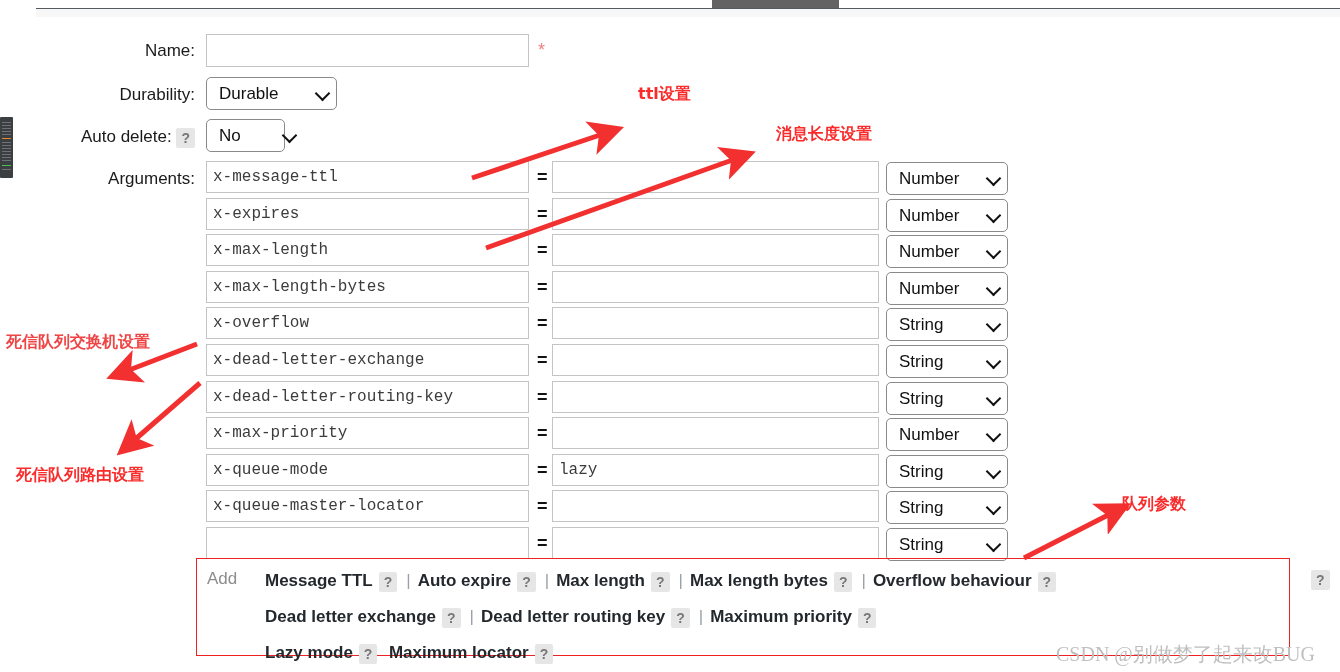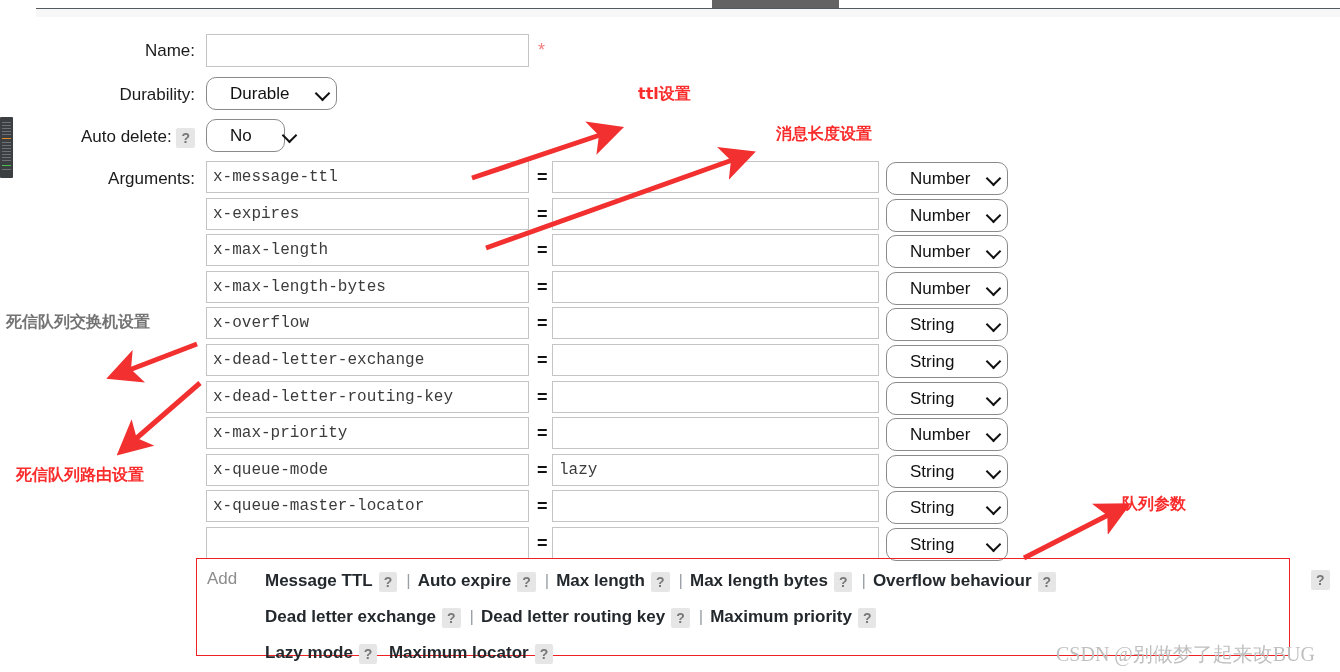--- a/index.html
+++ b/index.html
@@ -88,26 +88,26 @@
     font-size: 16px;
     color: #3c3c3c;
     padding: 0 6px;
     outline: none;
     border-radius: 0;
   }
   .sel {
     position: absolute;
     box-sizing: border-box;
     border: 1px solid #8a8a8a;
-    border-radius: 10px;
+    border-radius: 5px;
     background: #ffffff;
     font-family: "Liberation Sans", sans-serif;
     font-size: 17px;
     color: #111111;
-    padding: 0 26px 0 23px;
+    padding: 0 26px 0 12px;
     appearance: none;
     -webkit-appearance: none;
     outline: none;
   }
   .sel-wrap { position: absolute; }
   .sel-caret {
     position: absolute;
     right: 9px; top: 50%;
     width: 9px; height: 9px;
     margin-top: -6px;
@@ -347,18 +347,18 @@
   <line x1="197" y1="344" x2="124" y2="372" stroke="#f23030" stroke-width="5" marker-end="url(#ah)"></line>
 
   <line x1="200" y1="383" x2="131" y2="443" stroke="#f23030" stroke-width="5" marker-end="url(#ah)"></line>
 
   <line x1="1024" y1="558" x2="1114" y2="512" stroke="#f23030" stroke-width="5" marker-end="url(#ah)"></line>
 </svg>
 
 <div id="cn-notes">
     <div class="cn-note" style="left: 638px; top: 84px; color: rgb(250, 43, 43);">ttl设置</div>
     <div class="cn-note" style="left: 776px; top: 124px; color: rgb(250, 43, 43);">消息长度设置</div>
-    <div class="cn-note" style="left: 6px; top: 312px; color: #737373;">死信队列交换机设置</div>
+    <div class="cn-note" style="left: 6px; top: 332px; color: #ef4444;">死信队列交换机设置</div>
     <div class="cn-note" style="left: 16px; top: 465px; color: rgb(250, 43, 43);">死信队列路由设置</div>
     <div class="cn-note" style="left: 1122px; top: 494px; color: rgb(250, 43, 43); font-family: Liberation Serif, serif;">队列参数</div>
   </div>
 
 <div id="watermark">CSDN @别做梦了起来改BUG</div>
 
 </body></html>

